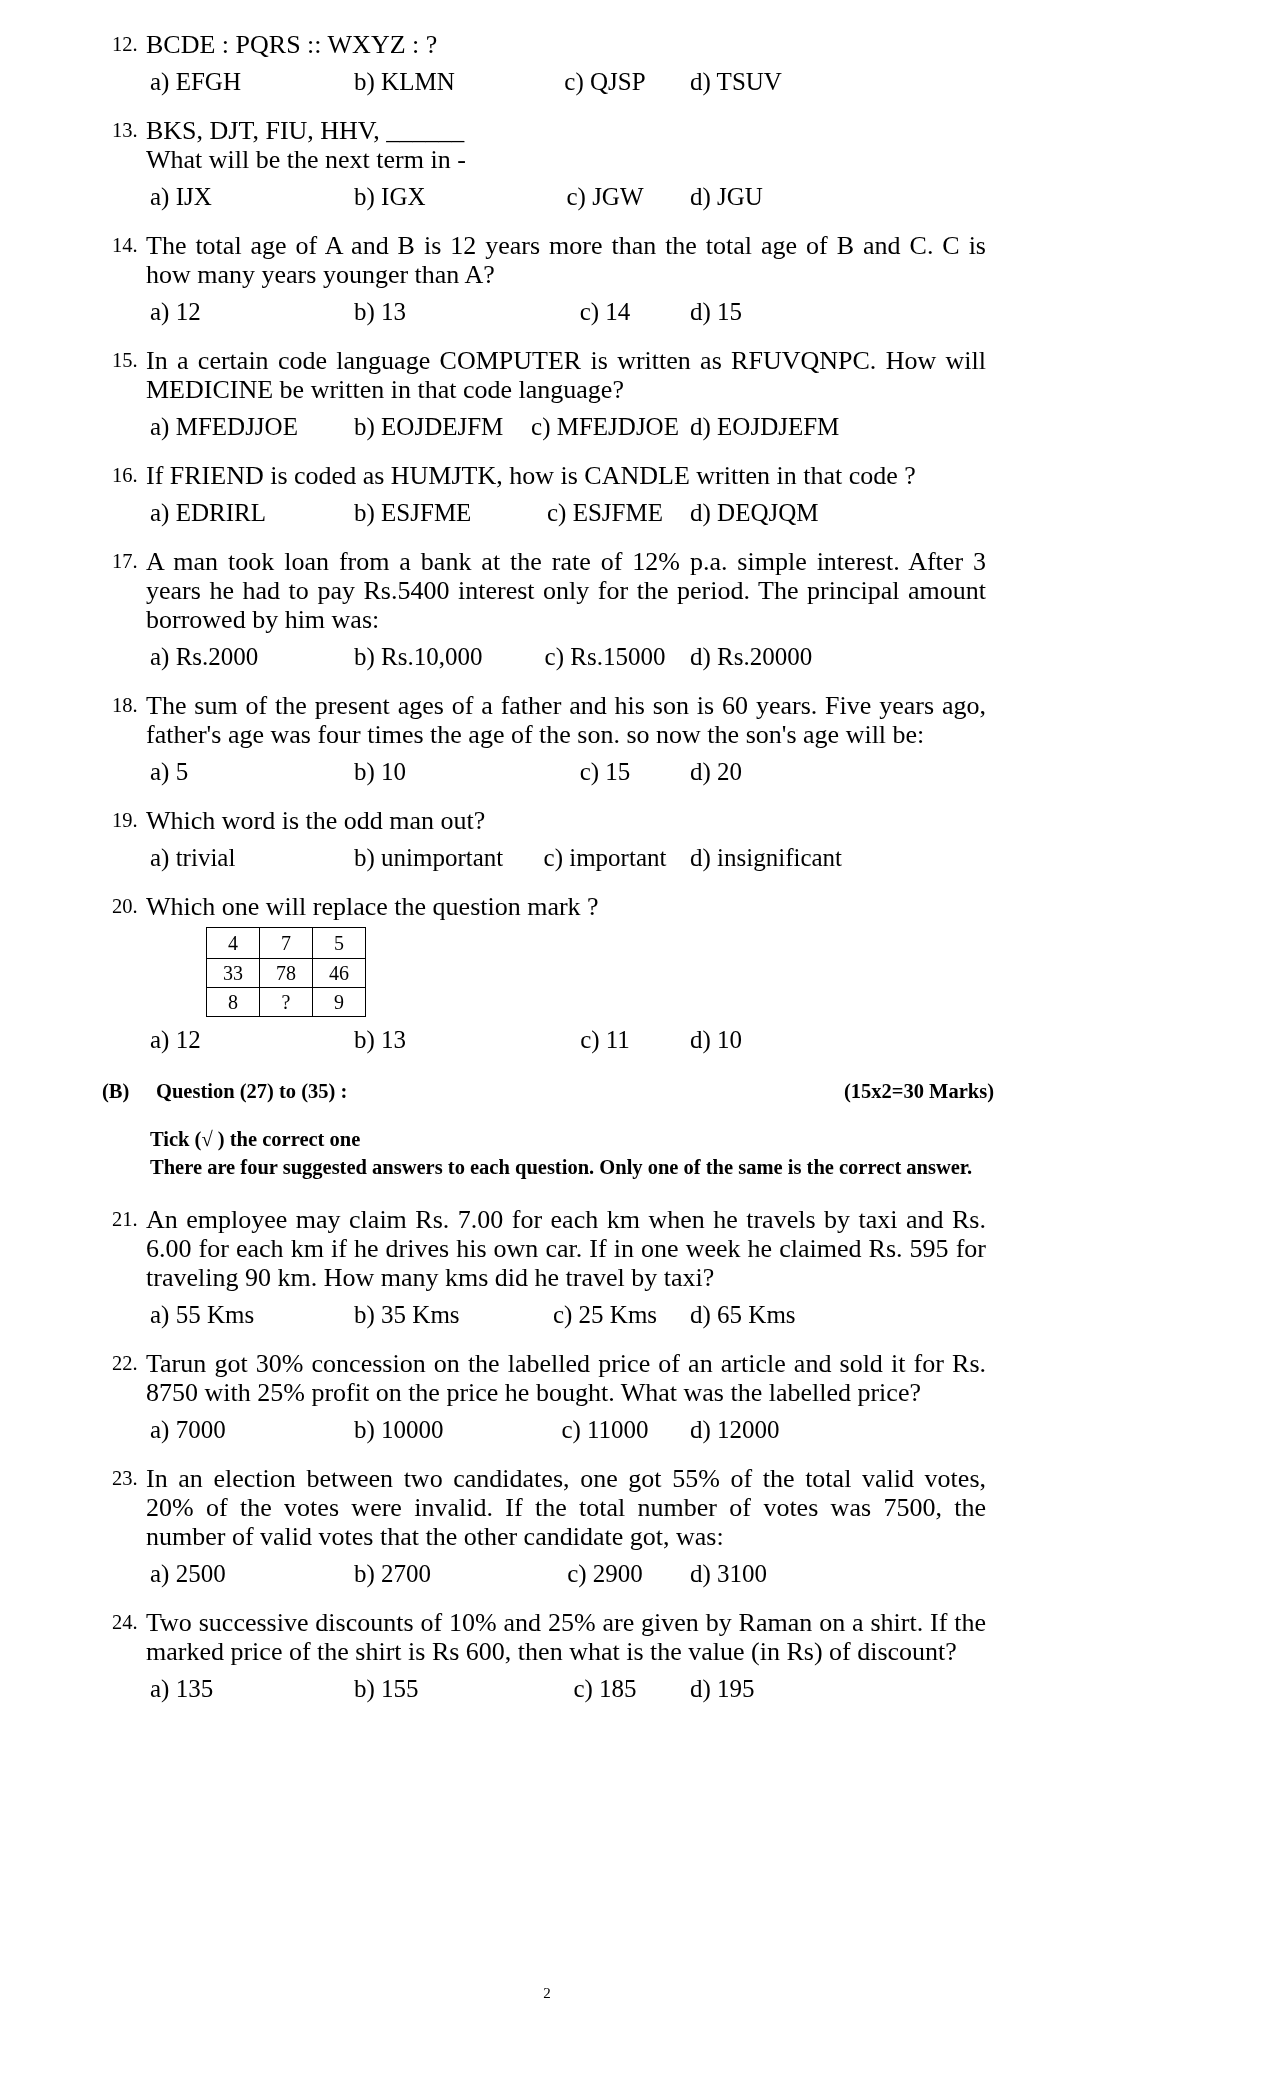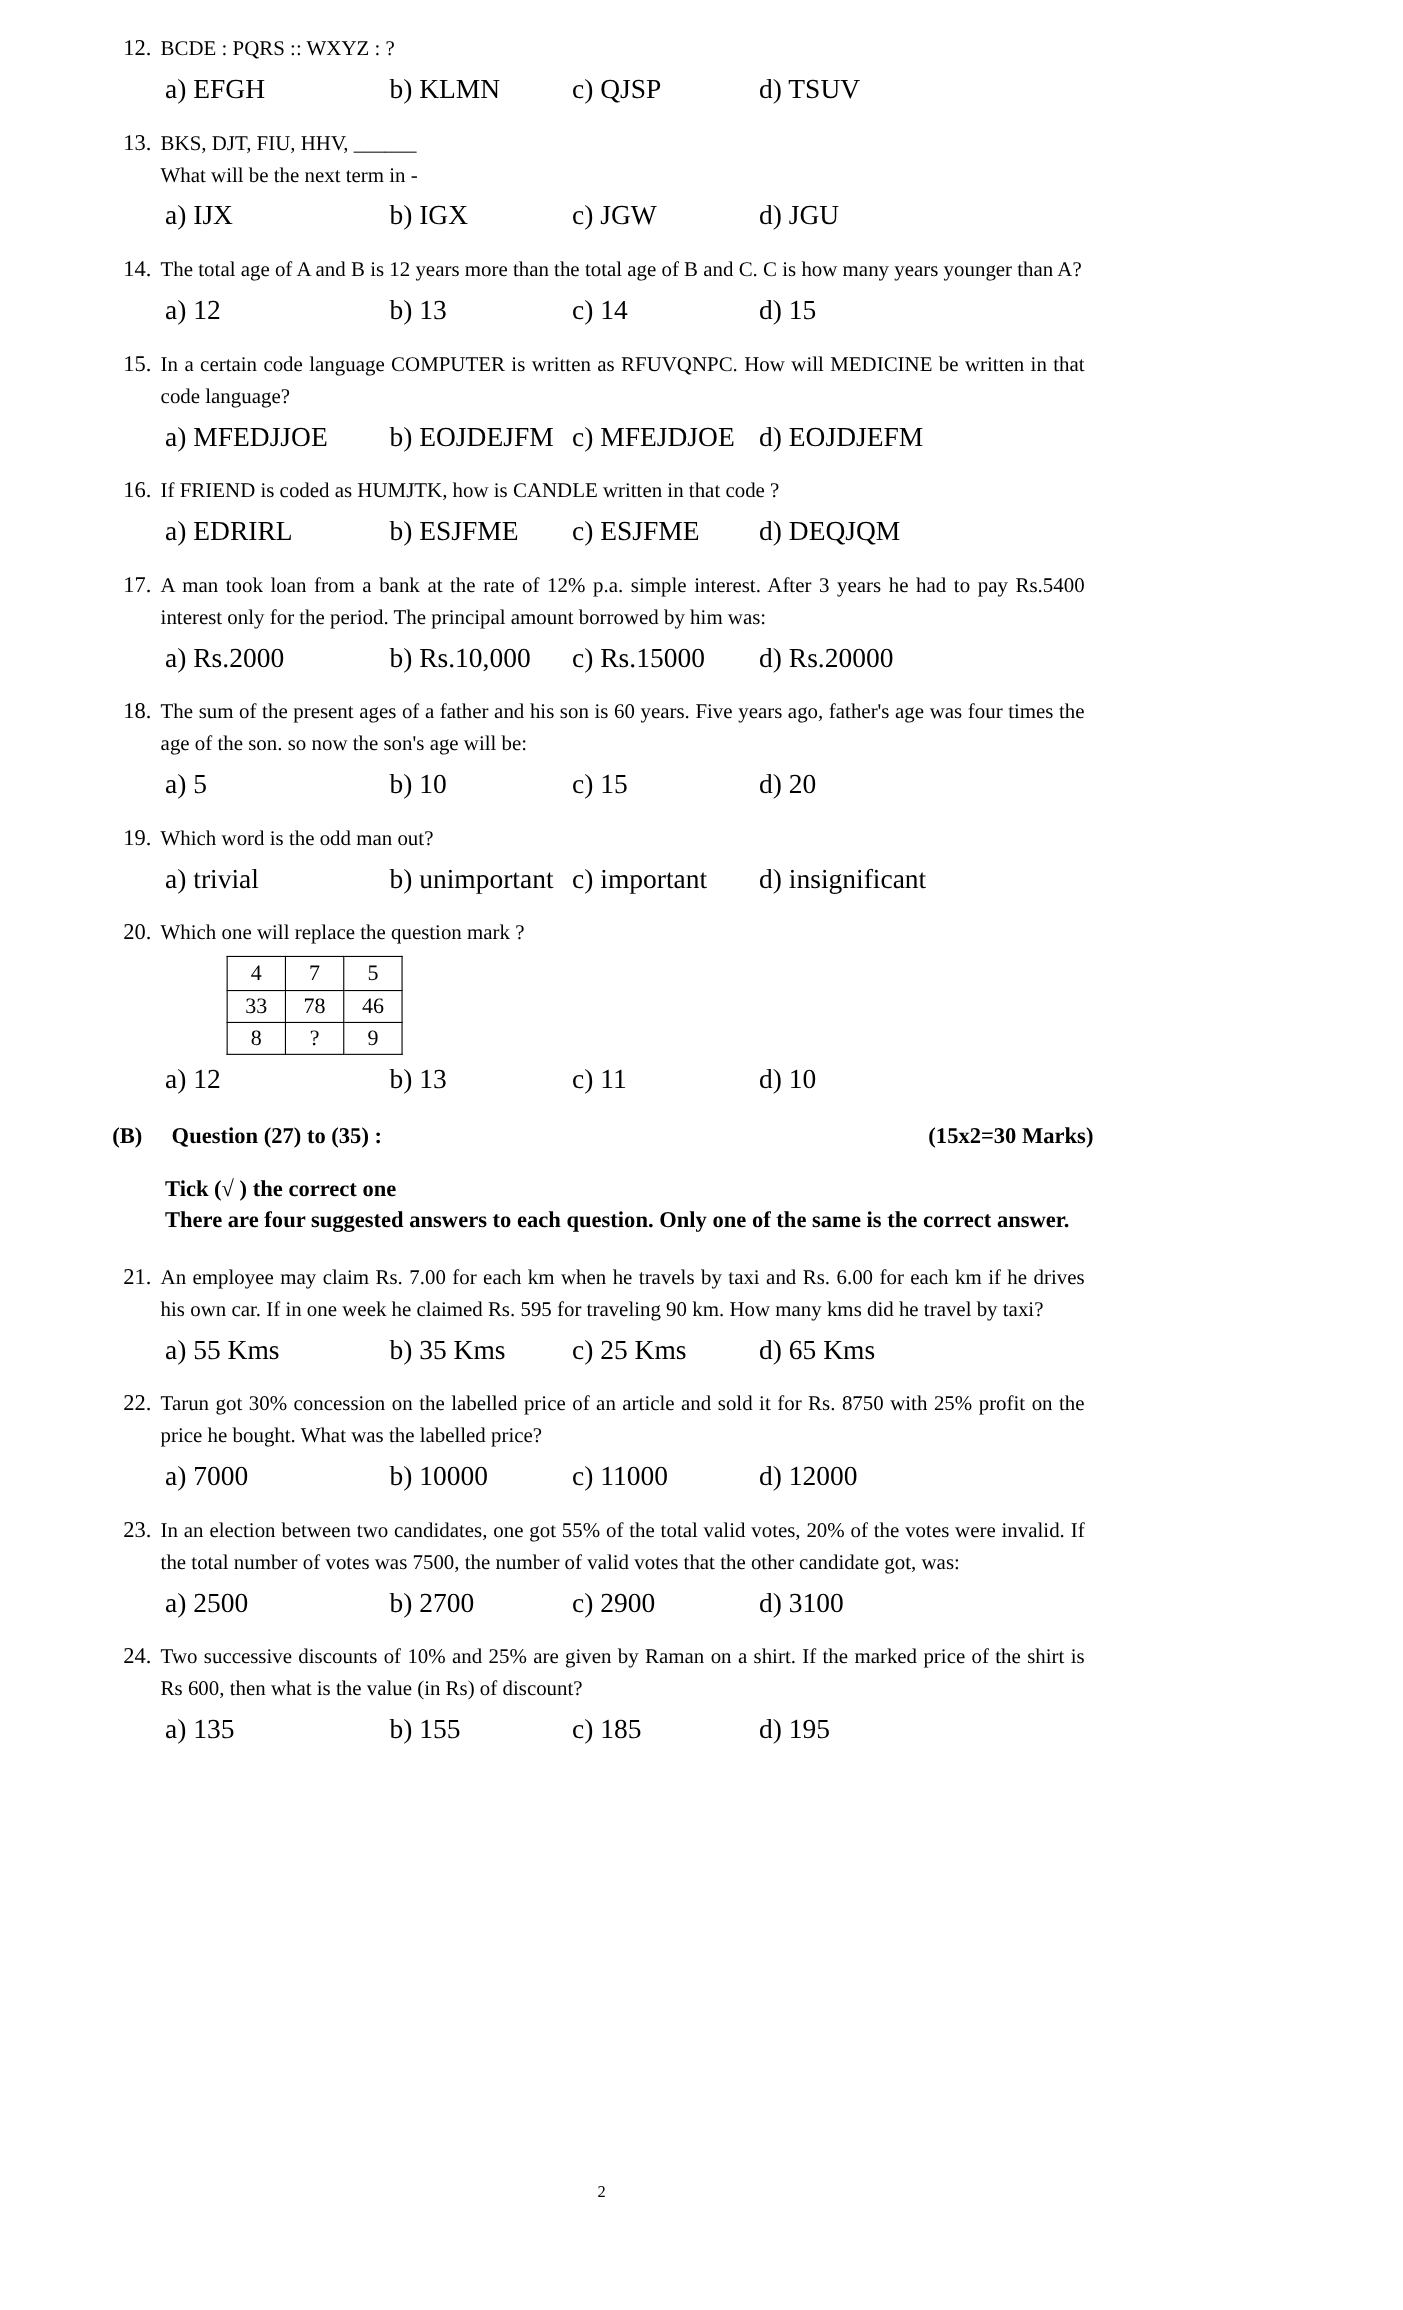--- a/index.html
+++ b/index.html
@@ -31,42 +31,42 @@
     width: 46px;
     flex: 0 0 46px;
     text-align: left;
     padding-left: 12px;
     box-sizing: border-box;
     font-size: 20.5px;
     line-height: 29px;
   }
   .q-body {
     flex: 1 1 auto;
-    font-size: 19px;
+    font-size: 26px;
     line-height: 29px;
     text-align: justify;
     text-justify: inter-word;
     padding-right: 8px;
   }
   .q-line { display: block; }
 
   
   .opts {
     display: flex;
     margin: 9px 0 20px 0;
     padding-left: 46px;
     font-size: 25px;
     line-height: 28px;
   }
   .opt {
     box-sizing: border-box;
   }
   .opt-a { width: 208px; padding-left: 4px; }
   .opt-b { width: 166px; }
-  .opt-c { width: 170px; }
+  .opt-c { width: 170px; text-align: center; }
   .opt-d { width: 200px; }
 
   
   .matrix-wrap {
     padding-left: 106px;
     margin: 6px 0 2px 0;
   }
   table.matrix {
     border-collapse: collapse;
   }

